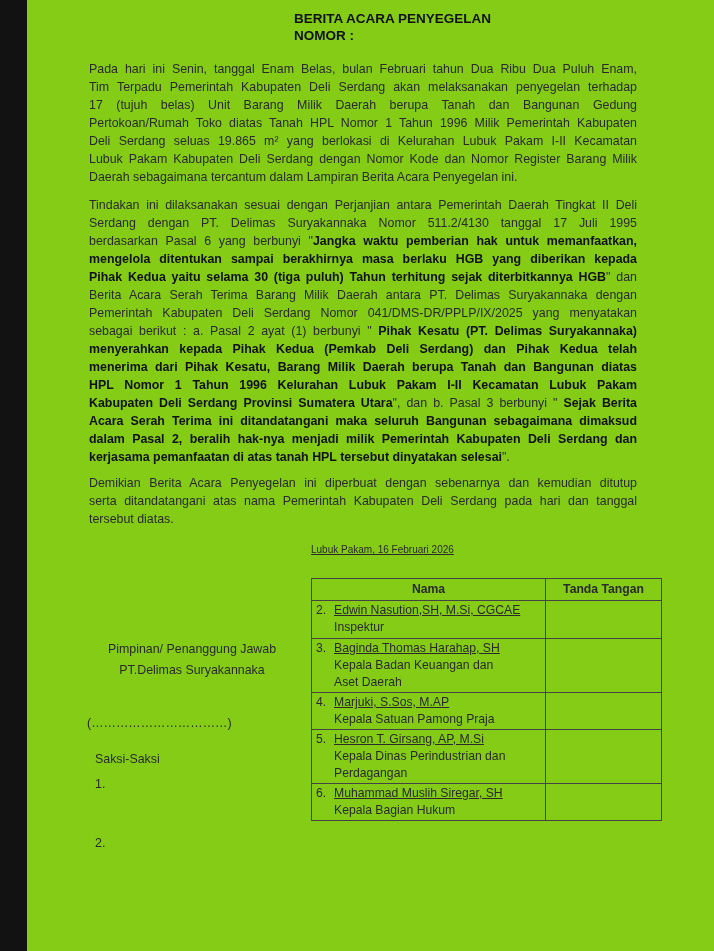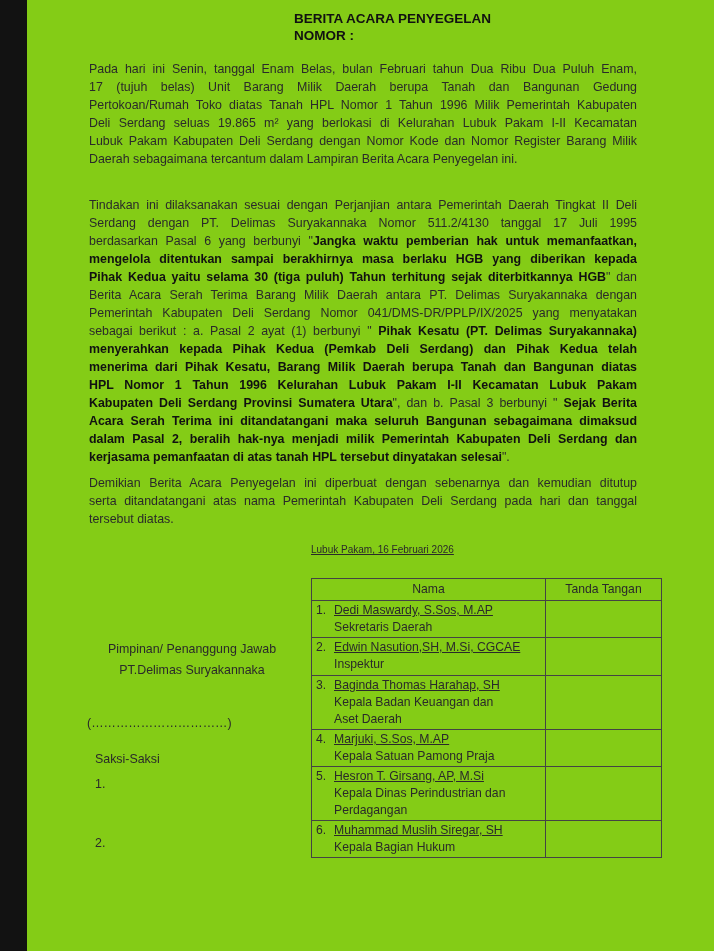--- a/index.html
+++ b/index.html
@@ -18,39 +18,40 @@
     display: block; height: 18px; line-height: 18px; text-align: justify; text-align-last: justify; white-space: nowrap;
   }
   .line.last { text-align-last: left; }
   .line b { color: #111; }
   .date { position: absolute; left: 284px; top: 544px; font-size: 10px; color: #2a2a2a; text-decoration: underline; }
   .left-col { position: absolute; left: 60px; font-size: 12.4px; color: #2a2a2a; }
   table.sig {
     position: absolute; left: 284px; top: 578px; border-collapse: collapse; font-size: 12.2px; color: #2a2a2a;
   }
   table.sig th, table.sig td { border: 1px solid #444; padding: 0; vertical-align: top; }
-  table.sig th { font-weight: normal; height: 21px; line-height: 21px; text-align: center; }
+  table.sig th { font-weight: bold; height: 21px; line-height: 21px; text-align: center; }
   .c1 { width: 233px; }
   .c2 { width: 115px; }
   .entry { padding: 1px 4px 1px 4px; line-height: 17px; }
   .entry .num { display: inline-block; width: 18px; }
   .entry .nm { text-decoration: underline; }
   .entry .role { display: block; padding-left: 18px; }
 </style>
 </head>
 <body>
 
 <div class="page">
   <div class="title">
     <div>BERITA ACARA PENYEGELAN</div>
     <div>NOMOR :</div>
   </div>
 
   <div class="para" id="p0" style="top:60px">
       <span class="line"><span>Pada hari ini Senin, tanggal Enam Belas, bulan Februari  tahun Dua Ribu Dua Puluh Enam,</span></span>
+      <span class="line"><span>Tim Terpadu Pemerintah Kabupaten Deli Serdang akan melaksanakan penyegelan terhadap</span></span>
       <span class="line"><span>17 (tujuh belas) Unit Barang Milik Daerah berupa Tanah dan Bangunan Gedung</span></span>
       <span class="line"><span>Pertokoan/Rumah Toko diatas Tanah HPL Nomor  1 Tahun 1996 Milik Pemerintah Kabupaten</span></span>
       <span class="line"><span>Deli Serdang  seluas 19.865 m² yang berlokasi di Kelurahan Lubuk Pakam I-II Kecamatan</span></span>
       <span class="line"><span>Lubuk Pakam Kabupaten Deli Serdang dengan Nomor Kode dan Nomor Register Barang Milik</span></span>
       <span class="line last"><span>Daerah sebagaimana tercantum dalam Lampiran Berita Acara Penyegelan ini.</span></span>
     </div>
   <div class="para" id="p1" style="top:196px">
       <span class="line"><span>Tindakan ini dilaksanakan sesuai dengan Perjanjian antara Pemerintah Daerah Tingkat II Deli</span></span>
       <span class="line"><span>Serdang dengan PT. Delimas Suryakannaka Nomor 511.2/4130 tanggal 17 Juli 1995</span></span>
       <span class="line"><span>berdasarkan Pasal 6 yang berbunyi "</span><b>Jangka waktu pemberian hak untuk memanfaatkan,</b></span>
@@ -86,26 +87,20 @@
   <div class="left-col" style="top:836px; left:68px;">2.</div>
 
   <table class="sig">
     <thead>
       <tr>
         <th class="c1">Nama</th>
         <th class="c2">Tanda Tangan</th>
       </tr>
     </thead>
     <tbody id="sig-body">
-        <tr style="height: 34px;">
-          <td class="c1">
-            <div class="entry"><span class="num">1.</span><span class="nm">Dedi Maswardy, S.Sos, M.AP</span><span class="role">Sekretaris Daerah</span></div>
-          </td>
-          <td class="c2"></td>
-        </tr>
         <tr style="height: 38px;">
           <td class="c1">
             <div class="entry"><span class="num">2.</span><span class="nm">Edwin Nasution,SH, M.Si, CGCAE</span><span class="role">Inspektur</span></div>
           </td>
           <td class="c2"></td>
         </tr>
         <tr style="height: 54px; margin-top: 48px;">
           <td class="c1">
             <div class="entry"><span class="num">3.</span><span class="nm">Baginda Thomas Harahap, SH</span><span class="role">Kepala Badan Keuangan dan</span><span class="role">Aset Daerah</span></div>
           </td>

